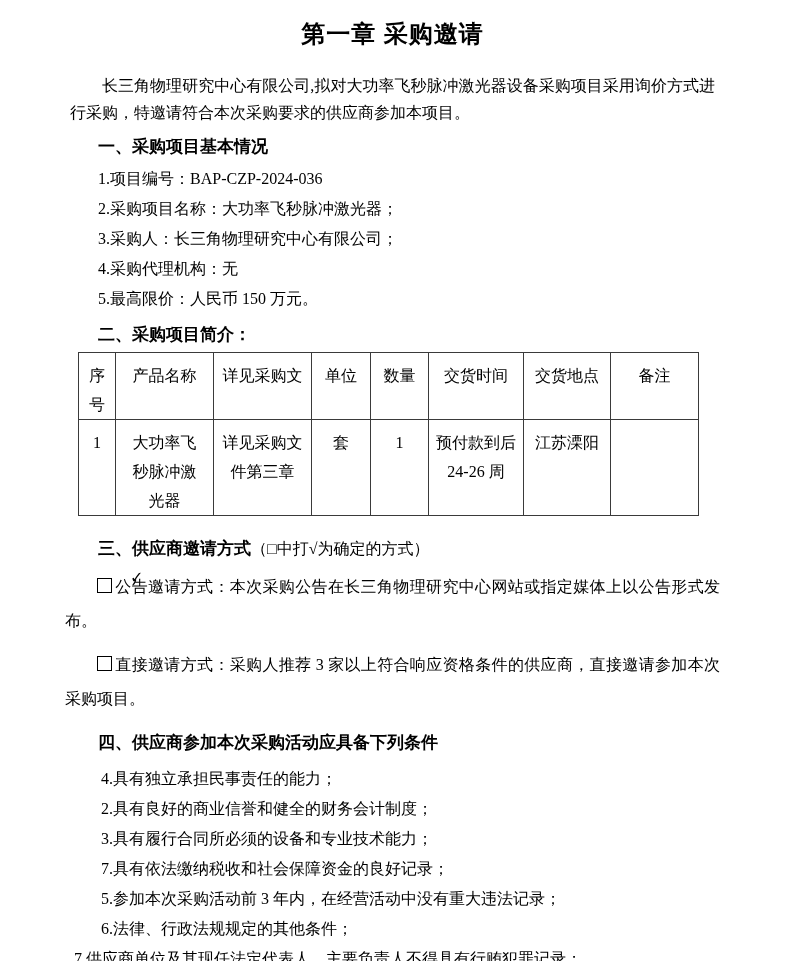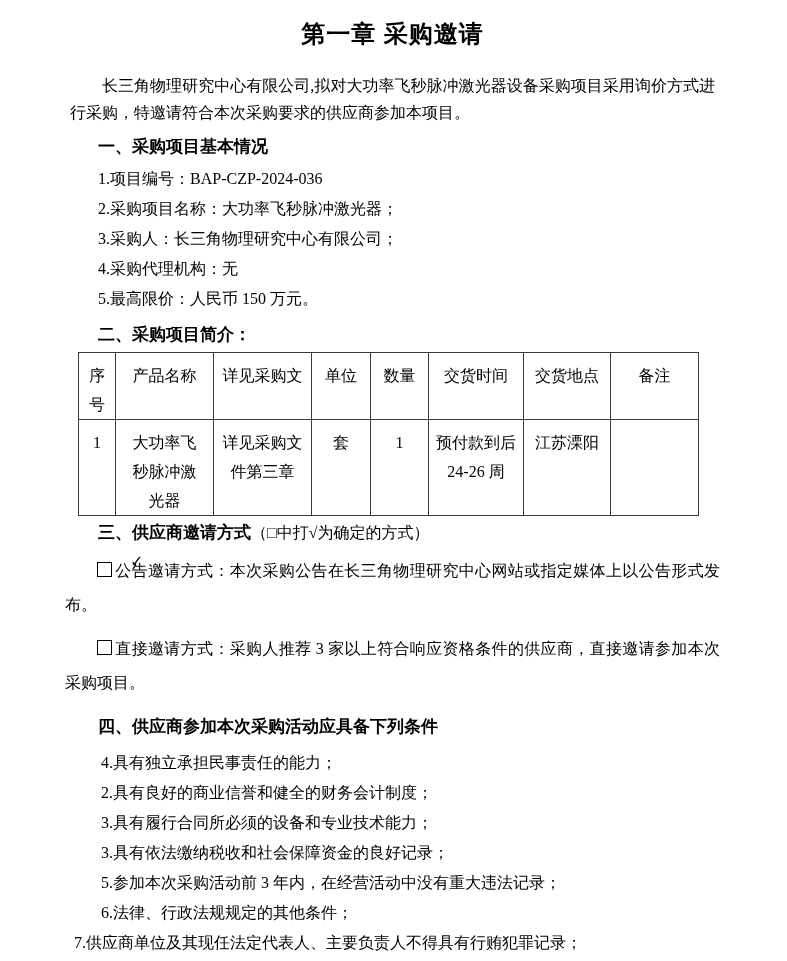--- a/index.html
+++ b/index.html
@@ -67,21 +67,21 @@
     text-align: center;
     vertical-align: top;
     padding: 8px 4px 0 4px;
     line-height: 29px;
     white-space: pre-line;
     overflow: hidden;
   }
   .items-table thead th { height: 50px; }
   .items-table tbody td { height: 80px; }
 
-  .sec3-heading { margin-top: 6px; }
+  .sec3-heading { margin-top: 22px; }
   .opt-para {
     font-size: 16px;
     line-height: 34px;
     text-align: justify;
     text-indent: 2em;
     margin: 10px 0 0 0;
   }
   .checkbox {
     display: inline-block;
     position: relative;
@@ -175,20 +175,20 @@
 
   <p class="opt-para">
     <span class="checkbox"><span class="check-glyph"></span></span><span>直接邀请方式：采购人推荐 3 家以上符合响应资格条件的供应商，直接邀请参加本次采购项目。</span>
   </p>
 
   <div class="sec-heading sec4-heading">四、供应商参加本次采购活动应具备下列条件</div>
   <div>
     <div class="sec4-item ind-a">4.具有独立承担民事责任的能力；</div>
     <div class="sec4-item ind-a">2.具有良好的商业信誉和健全的财务会计制度；</div>
     <div class="sec4-item ind-a">3.具有履行合同所必须的设备和专业技术能力；</div>
-    <div class="sec4-item ind-a">3.具有依法缴纳税收和社会保障资金的良好记录；</div>
+    <div class="sec4-item ind-a">7.具有依法缴纳税收和社会保障资金的良好记录；</div>
     <div class="sec4-item ind-a">5.参加本次采购活动前 3 年内，在经营活动中没有重大违法记录；</div>
     <div class="sec4-item ind-a">6.法律、行政法规规定的其他条件；</div>
     <div class="sec4-item ind-b">7.供应商单位及其现任法定代表人、主要负责人不得具有行贿犯罪记录；</div>
 
   </div>
 
 </div>
 
 </body></html>

